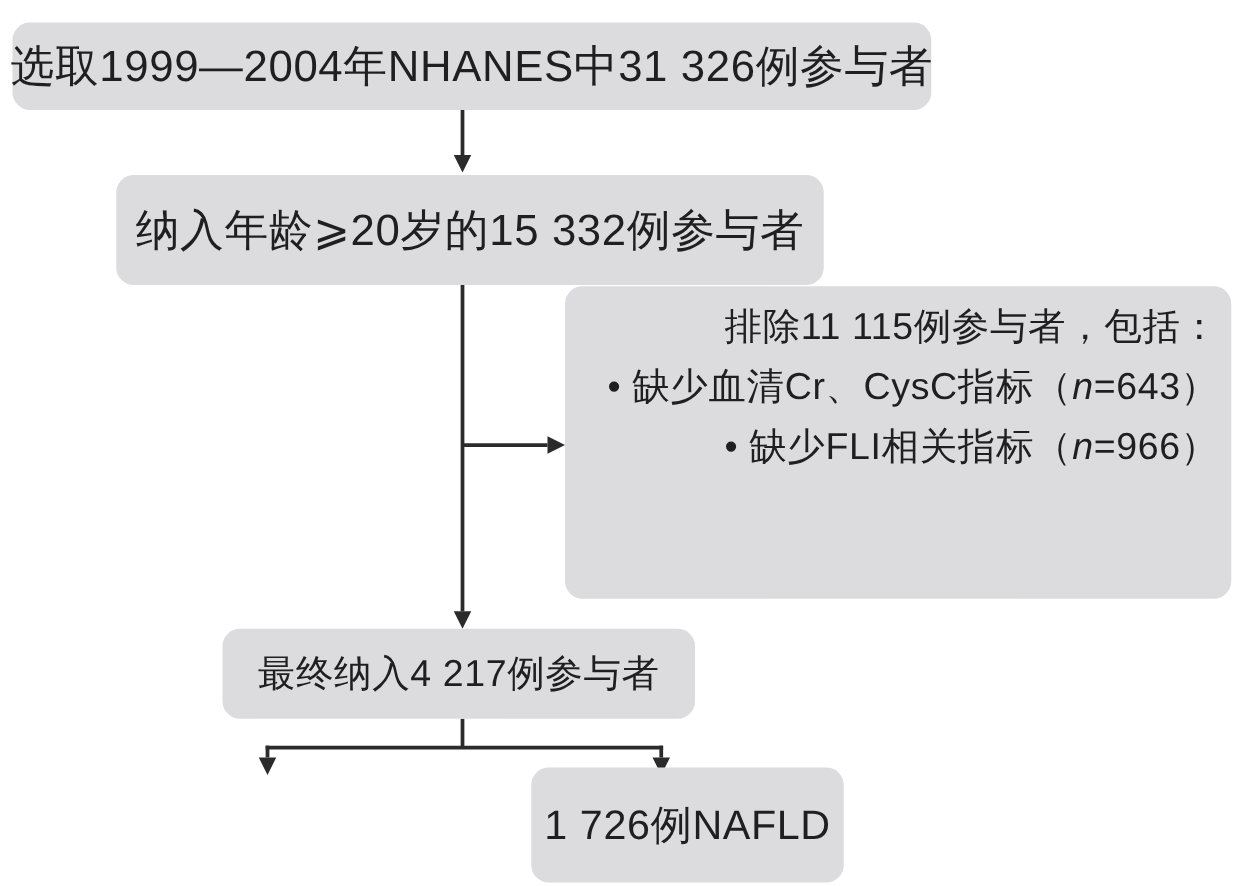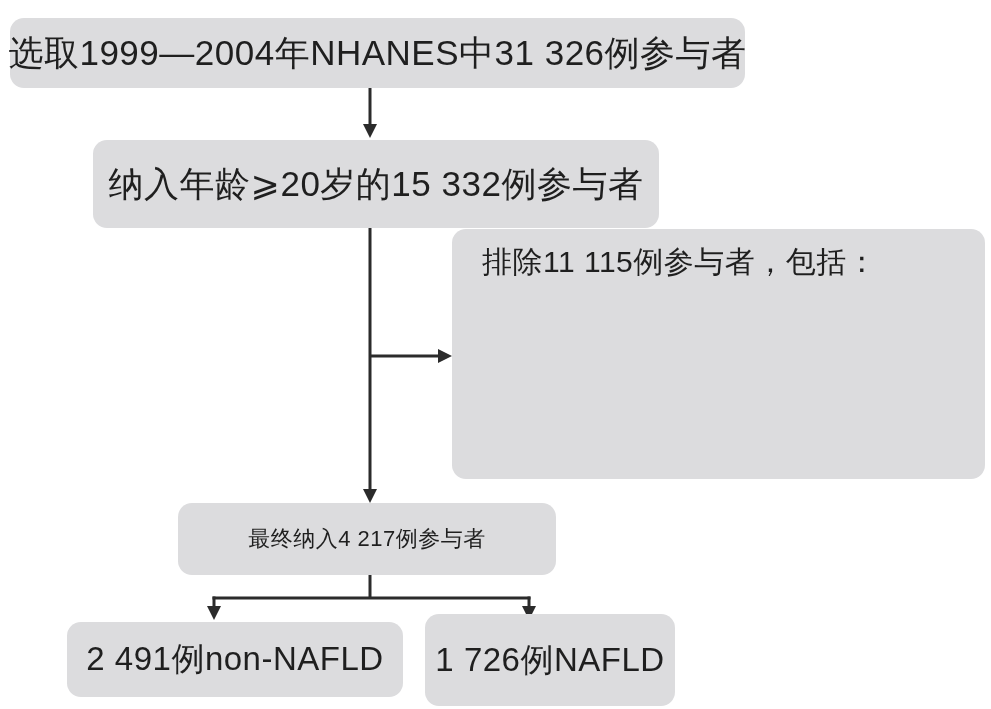--- a/index.html
+++ b/index.html
@@ -25,27 +25,27 @@
     align-items:center;
     justify-content:center;
     text-align:left;
     font-weight:500;
     letter-spacing:0.5px;
     box-sizing:border-box;
     white-space:nowrap;
   }
   #box-initial   {left:10px;  top:18px;  width:735px; height:70px; font-size:35px;}
   #box-age       {left:93px;  top:140px; width:566px; height:88px; font-size:35px;}
-  #box-final     {left:178px; top:503px; width:378px; height:72px; font-size:22px;}
+  #box-final     {left:178px; top:503px; width:378px; height:72px; font-size:30px;}
   #box-nonnafld  {left:67px;  top:622px; width:336px; height:75px; font-size:33px;}
   #box-nafld     {left:425px; top:594px; width:250px; height:92px; font-size:33px;margin-top:20px;}
   #box-excluded{
     left:452px; top:229px; width:533px; height:250px;
     display:block;
-    text-align:left;
+    text-align:right;
     font-size:30px;
     line-height:48px;
     padding:9px 10px 0 30px;
   }
   #box-excluded .line{display:block;}
   #box-excluded i{font-style:italic;}
   #connectors{
     position:absolute;left:0;top:0;width:991px;height:709px;
     pointer-events:none;
   }
@@ -95,27 +95,26 @@
   <div id="box-initial" class="box">
     <span>选取1999—2004年NHANES中31 326例参与者</span>
   </div>
 
   <div id="box-age" class="box">
     <span>纳入年龄⩾20岁的15 332例参与者</span>
   </div>
 
   <div id="box-excluded" class="box">
     <span class="line">排除11 115例参与者，包括：</span>
+    <span class="line">• 缺少血清Cr、CysC指标（<i>n</i>=643）</span>
+    <span class="line">• 缺少FLI相关指标（<i>n</i>=966）</span>
   </div>
 
   <div id="box-final" class="box">
     <span>最终纳入4 217例参与者</span>
   </div>
 
-  <div id="box-nonnafld" class="box">
-    <span>2 491例non-NAFLD</span>
-  </div>
 
   <div id="box-nafld" class="box">
     <span>1 726例NAFLD</span>
   </div>
 
 </div>
 
 </body></html>

